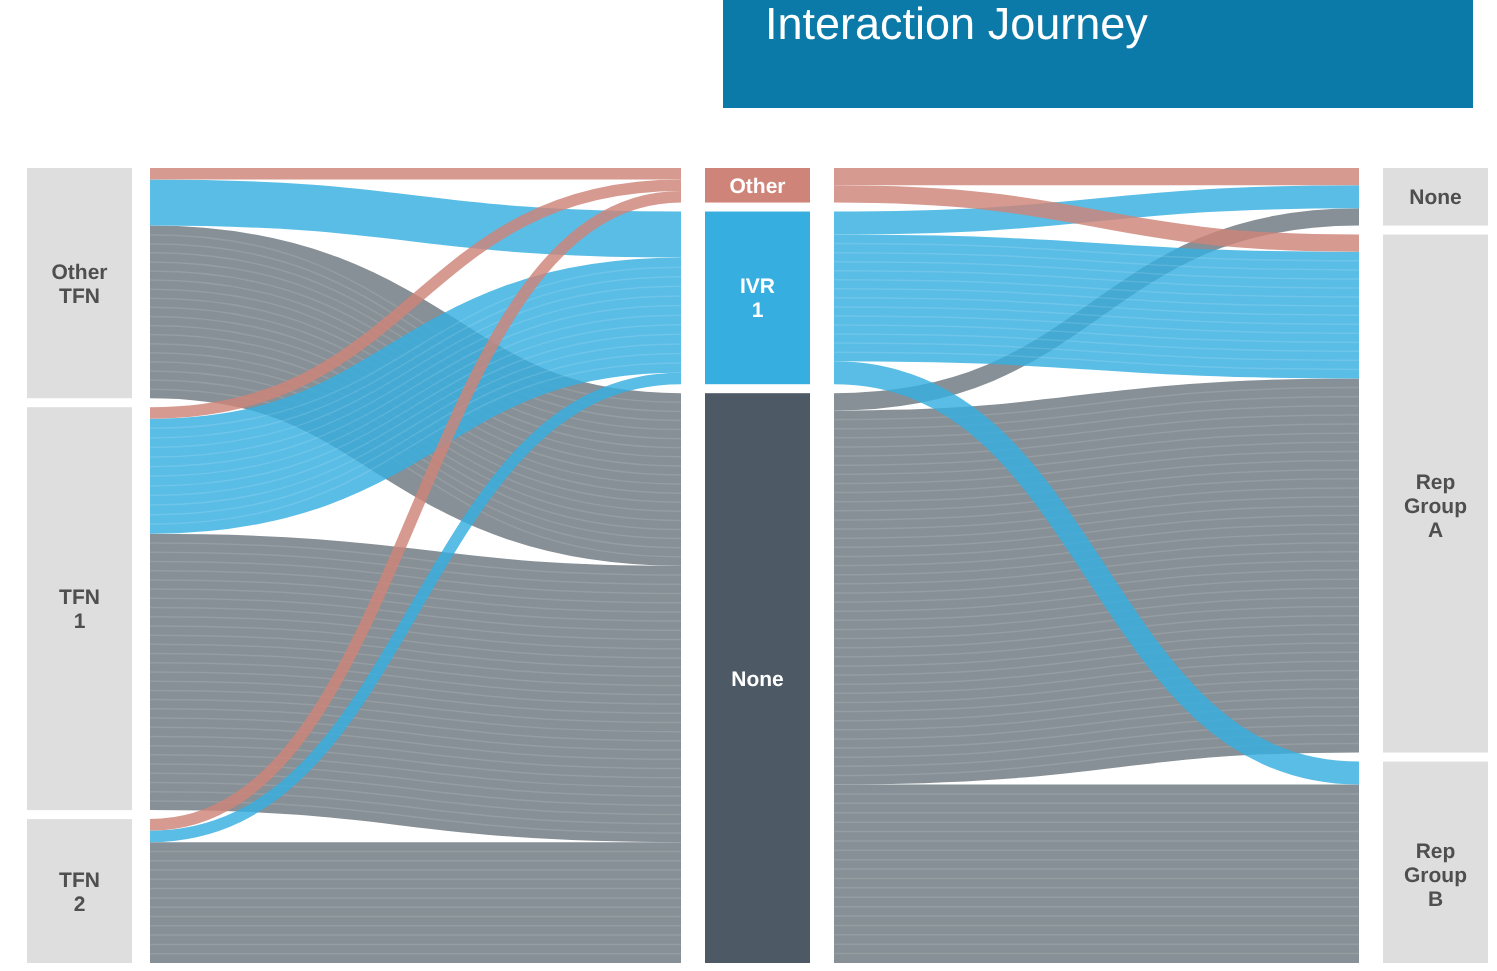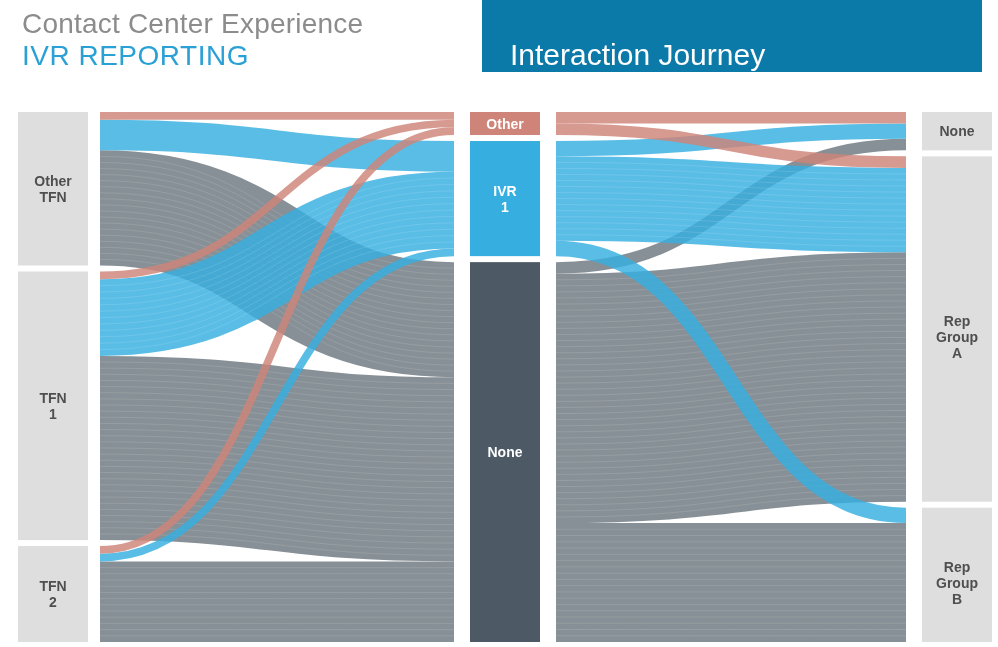--- a/index.html
+++ b/index.html
@@ -1,33 +1,29 @@
 <!DOCTYPE html>
 <html><head>
 <meta charset="utf-8">
 <style>
   html,body{margin:0;padding:0;background:#ffffff;font-family:Arial,Helvetica,sans-serif;}
   .page{width:998px;height:647px;position:relative;}
   .header{position:absolute;left:22px;top:8px;}
   .h1{font-size:28px;color:#8c8c8c;font-weight:400;letter-spacing:.2px;}
   .h2{font-size:28px;color:#2aa0d5;font-weight:400;letter-spacing:.5px;}
-  .banner{position:absolute;left:482px;top:0;width:500px;height:72px;background:#0c7aa8;color:#ffffff;font-size:30px;display:flex;align-items:flex-end;padding-left:28px;box-sizing:border-box;}
+  .banner{position:absolute;left:482px;top:0;width:500px;height:72px;background:#0c7aa8;color:#ffffff;font-size:30px;display:flex;align-items:flex-start;padding-left:28px;box-sizing:border-box;}
   svg.sankey{position:absolute;left:0;top:108px;}
   .node-label{font-size:14px;font-weight:700;fill:#4f4f4f;text-anchor:middle;}
   .node-label.light{fill:#ffffff;}
 </style>
 </head>
 <body>
 
 <div class="page">
 
-  <div class="header">
-    <div class="h1">Contact Center Experience</div>
-    <div class="h2">IVR REPORTING</div>
-  </div>
 
   <div class="banner">
     <span>Interaction Journey</span>
   </div>
 
   <svg class="sankey" width="998" height="539">
       <g>
         <path d="M 100 99.92592592592592 C 277 99.92592592592592, 277 211.68888888888887, 454 211.68888888888887" fill="none" stroke="#6c777f" stroke-width="115.11111111111111" stroke-opacity="0.82"></path>
         <path d="M 100 48.42884990253411 C 277 48.42884990253411, 277 160.19181286549707, 454 160.19181286549707" fill="none" stroke="#ffffff" stroke-opacity="0.12" stroke-width="1"></path>
         <path d="M 100 54.487329434697855 C 277 54.487329434697855, 277 166.25029239766081, 454 166.25029239766081" fill="none" stroke="#ffffff" stroke-opacity="0.12" stroke-width="1"></path>

